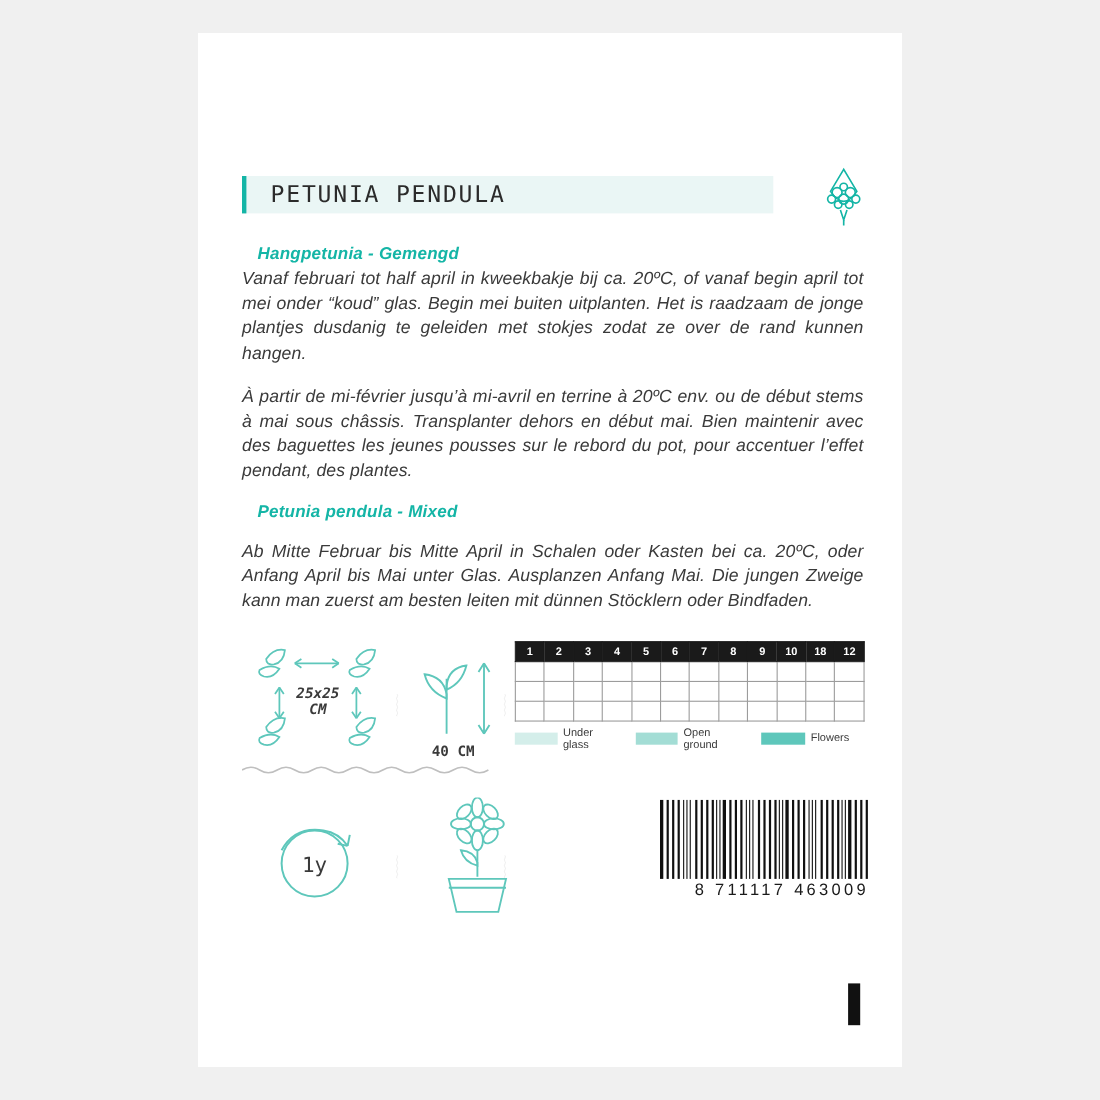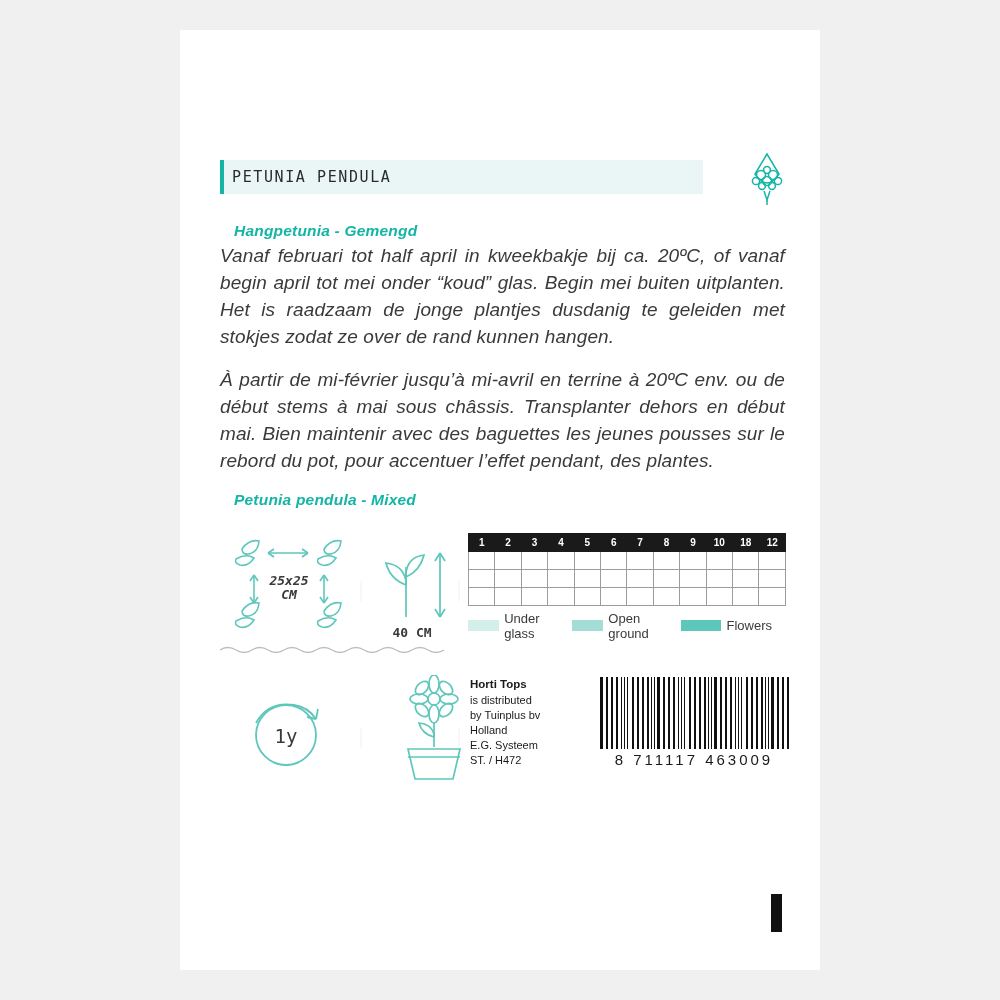--- a/index.html
+++ b/index.html
@@ -41,22 +41,22 @@
     top: 0;
     width: 483px;
     height: 34px;
     background: #eaf6f5;
     border-left: 4px solid #14b5a6;
     box-sizing: border-box;
     display: flex;
     align-items: center;
   }
   .title-text {
-    padding-left: 8px;
-    font-size: 15px;
+    padding-left: 22px;
+    font-size: 21px;
     letter-spacing: 1.6px;
     color: #2b2b2b;
     font-family: "DejaVu Sans Mono", monospace;
     font-weight: 400;
   }
   .logo {
     position: absolute;
     right: -18px;
     top: -12px;
     width: 72px;
@@ -68,21 +68,21 @@
   .block h3 {
     margin: 0 0 3px 14px;
     font-size: 15.5px;
     color: #14b5a6;
     font-style: italic;
     font-weight: bold;
     letter-spacing: 0.2px;
   }
   .block p {
     margin: 0;
-    font-size: 19px;
+    font-size: 16px;
     line-height: 1.42;
     color: #3a3a3a;
     font-style: italic;
     text-align: justify;
     letter-spacing: 0.1px;
   }
 
   
   .icon-area {
     position: relative;
@@ -132,21 +132,21 @@
     background: #ffffff;
   }
   td.under { background: #d4eeea; }
   td.open  { background: #a3ddd5; }
   td.flow  { background: #5ec7bb; }
 
   .legend {
     margin-top: 5px;
     display: flex;
     align-items: center;
-    font-size: 13px;
+    font-size: 10px;
     color: #3a3a3a;
   }
   .legend .sw {
     width: 40px;
     height: 11px;
     display: inline-block;
     margin-right: 5px;
   }
   .legend .li { display: flex; align-items: center; margin-right: 14px; }
 
@@ -175,21 +175,21 @@
     left: 378px;
     top: 4px;
     width: 192px;
   }
   .barcode {
     height: 72px;
     width: 192px;
     display: block;
   }
   .barcode-num {
-    text-align: center;
+    text-align: right;
     font-size: 15px;
     letter-spacing: 3px;
     color: #1a1a1a;
     margin-top: 2px;
     font-family: "Liberation Sans", sans-serif;
   }
 
   .black-mark {
     position: absolute;
     right: 38px;
@@ -233,20 +233,21 @@
         <h3>Hangpetunia - Gemengd</h3>
         <p>Vanaf februari tot half april in kweekbakje bij ca. 20ºC, of vanaf begin april tot mei onder “koud” glas. Begin mei buiten uitplanten. Het is raadzaam de jonge plantjes dusdanig te geleiden met stokjes zodat ze over de rand kunnen hangen.</p>
       </div>
       <div class="block">
         <p>À partir de mi-février jusqu’à mi-avril en terrine à 20ºC env. ou de début stems à mai sous châssis. Transplanter dehors en début mai. Bien maintenir avec des baguettes les jeunes pousses sur le rebord du pot, pour accentuer l’effet pendant, des plantes.</p>
       </div>
       <div class="block">
         <h3>Petunia pendula - Mixed</h3>
       </div>
       <div class="block">
+        <p>Ab Mitte Februar bis Mitte April in Schalen oder Kasten bei ca. 20ºC, oder Anfang April bis Mai unter Glas. Ausplanzen Anfang Mai. Die jungen Zweige kann man zuerst am besten leiten mit dünnen Stöcklern oder Bindfaden.</p>
       </div>
 
       <div class="icon-area">
 
         <div class="spacing-icon">
           <svg width="130" height="110" viewBox="0 0 130 110">
             <g fill="none" stroke="#5ec7bb" stroke-width="1.6">
               <path d="M18 16 q7 -10 17 -8 q-1 11 -10 13 q-7 1 -7 -5z"></path>
               <path d="M12 26 q10 -6 18 -1 q-6 9 -14 7 q-6 -2 -4 -6z"></path>
               <path d="M100 16 q7 -10 17 -8 q-1 11 -10 13 q-7 1 -7 -5z"></path>
@@ -408,28 +409,20 @@
               <ellipse cx="34" cy="35" rx="8" ry="5" transform="rotate(45 34 35)"></ellipse>
               <ellipse cx="58" cy="35" rx="8" ry="5" transform="rotate(-45 58 35)"></ellipse>
               <path d="M46 48 V72"></path>
               <path d="M46 62 q-12 -3 -15 -14 q12 1 15 11z"></path>
               <path d="M20 74 H72 L65 104 H27 Z"></path>
               <path d="M20 82 H72"></path>
             </g>
           </svg>
         </div>
 
-        <div class="brand">
-          <div class="bname">Horti Tops</div>
-          <div>is distributed</div>
-          <div>by Tuinplus bv</div>
-          <div>Holland</div>
-          <div>E.G. Systeem</div>
-          <div>ST. / H472</div>
-        </div>
 
         <div class="barcode-box">
           <svg class="barcode" id="barcode-svg" viewBox="0 0 192 72" preserveAspectRatio="none">
               <rect x="2" y="0" width="3" height="72" fill="#111"></rect>
               <rect x="8" y="0" width="2" height="72" fill="#111"></rect>
               <rect x="13" y="0" width="2" height="72" fill="#111"></rect>
               <rect x="18" y="0" width="2" height="72" fill="#111"></rect>
               <rect x="23" y="0" width="1" height="72" fill="#111"></rect>
               <rect x="26" y="0" width="1" height="72" fill="#111"></rect>
               <rect x="29" y="0" width="1" height="72" fill="#111"></rect>

